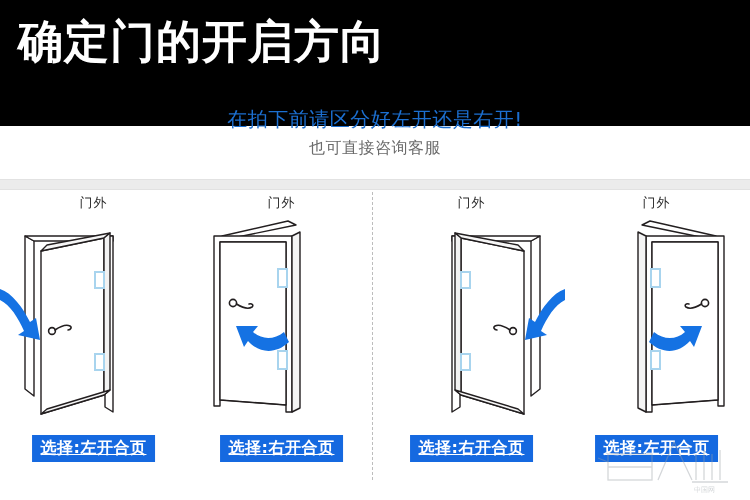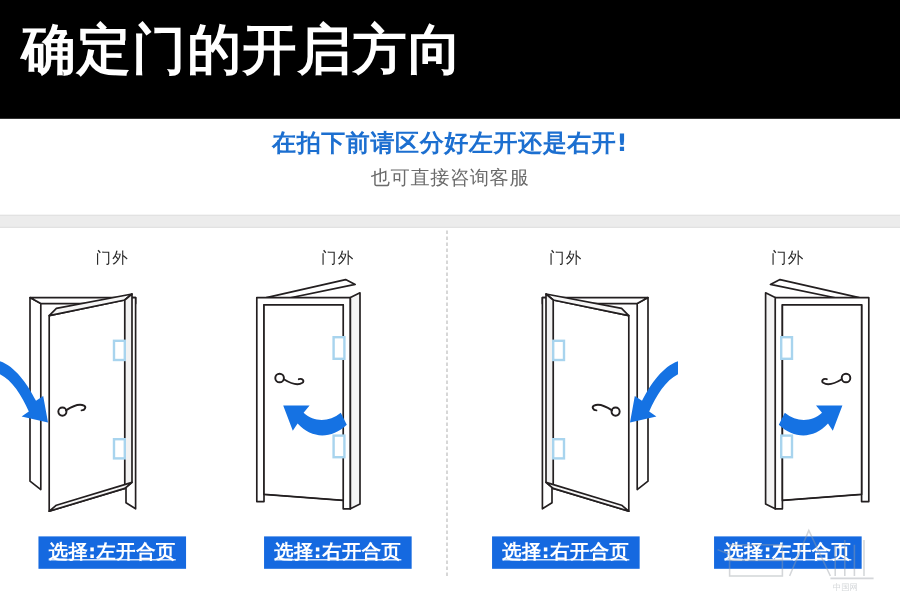--- a/index.html
+++ b/index.html
@@ -19,21 +19,21 @@
     width: 750px;
     height: 500px;
     background: #ffffff;
   }
 
   
   .header-bar {
     position: absolute;
     left: 0; top: 0;
     width: 750px;
-    height: 99px;
+    height: 126px;
     background: #000000;
   }
   .header-title {
     position: absolute;
     left: 18px;
     top: 14px;
     color: #ffffff;
     font-size: 45px;
     font-weight: bold;
     letter-spacing: 1px;
@@ -45,21 +45,21 @@
   .subtitle-wrap {
     position: absolute;
     left: 0;
     top: 104px;
     width: 750px;
     text-align: center;
   }
   .subtitle-main {
     color: #1c6fd0;
     font-size: 20px;
-    font-weight: bold;
+    font-weight: normal;
     letter-spacing: 0.5px;
     line-height: 30px;
   }
   .subtitle-sub {
     color: #6b6b6b;
     font-size: 16px;
     line-height: 28px;
     letter-spacing: 0.5px;
   }
 
@@ -85,21 +85,20 @@
     height: 288px;
     border-left: 1px dashed #bdbdbd;
   }
 
   
   .panel {
     position: absolute;
     top: 190px;
     width: 187px;
     height: 280px;
-    margin-top: 12px;
   }
   .panel.p1 { left: 0px; }
   .panel.p2 { left: 188px; }
   .panel.p3 { left: 378px; }
   .panel.p4 { left: 563px; }
 
   .outside-label {
     position: absolute;
     top: 4px;
     width: 100%;

